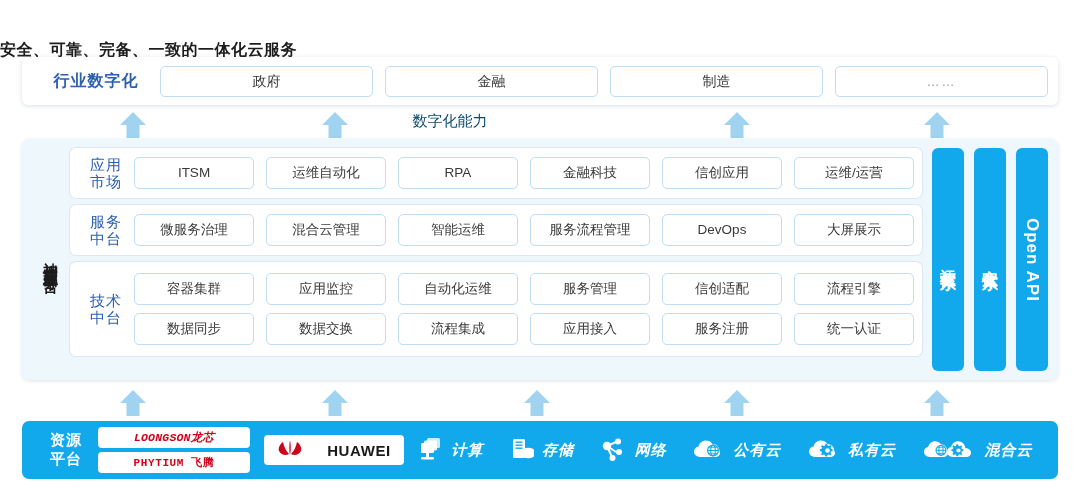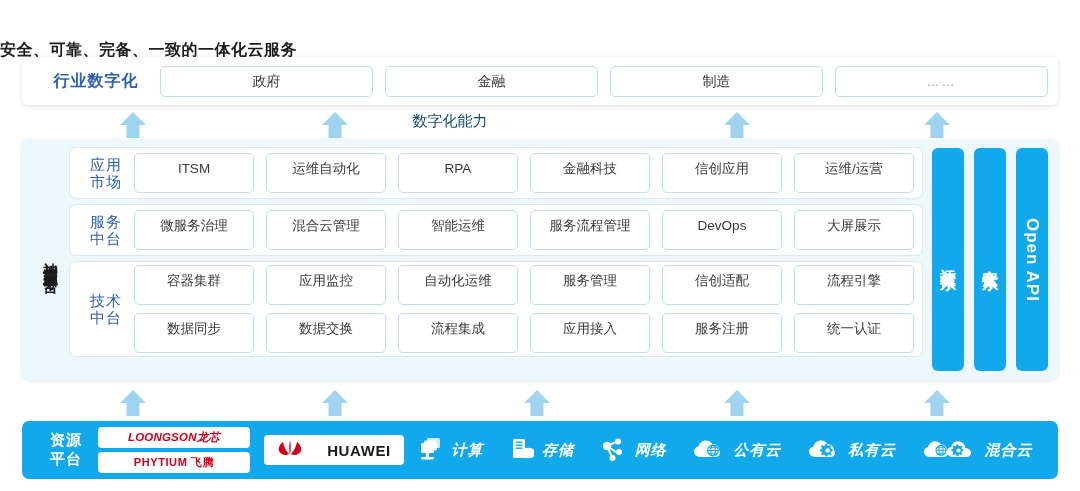--- a/index.html
+++ b/index.html
@@ -77,21 +77,21 @@
   .layer.h2 { height: 50px; }
   .layer.h3 { height: 94px; }
   .layer-label {
     flex: 0 0 56px; text-align: center;
     font-size: 15px; font-weight: normal; color: #2b5fb0;
     line-height: 1.15; letter-spacing: 1px;
   }
   .layer-rows { flex: 1; display: flex; flex-direction: column; gap: 8px; }
   .chip-row { display: flex; gap: 12px; }
   .chip {
-    flex: 1; height: 40px; line-height: 30px; text-align: center;
+    flex: 1; height: 32px; line-height: 30px; text-align: center;
     border: 1px solid #bfdef3; border-radius: 5px; background: #fff;
     font-size: 13.5px; color: #3a3a3a; white-space: nowrap;
   }
 
   
   .pillars {
     flex: 0 0 126px; display: flex; gap: 10px; padding-left: 10px; align-items: stretch;
   }
   .pillar {
     flex: 1; background: #12a9ec; border-radius: 6px;
@@ -115,21 +115,21 @@
   }
   .resource-label {
     flex: 0 0 64px; text-align: center; color: #fff;
     font-size: 15px; font-weight: bold; line-height: 1.25; letter-spacing: 1px;
   }
   .logo-stack { flex: 0 0 152px; display: flex; flex-direction: column; gap: 4px; }
   .logo-pill {
     height: 21px; background: #fff; border-radius: 4px;
     display: flex; align-items: center; justify-content: center;
     font-size: 11.5px; font-weight: bold; color: #d0021b;
-    font-style: italic; letter-spacing: .2px; white-space: nowrap;
+    font-style: italic; letter-spacing: .2px; white-space: nowrap; font-family: Liberation Mono, monospace;
   }
   .logo-pill.p2 { font-style: normal; letter-spacing: .6px; font-size: 11px; }
   .huawei-pill {
     flex: 0 0 140px; height: 30px; margin-left: 14px;
     background: #fff; border-radius: 4px;
     display: flex; align-items: center; justify-content: center; gap: 24px;
   }
   .huawei-text { font-size: 15px; font-weight: bold; color: #1a1a1a; letter-spacing: .6px; }
 
   .res-items { flex: 1; display: flex; align-items: center; justify-content: space-around; font-style: italic; }

